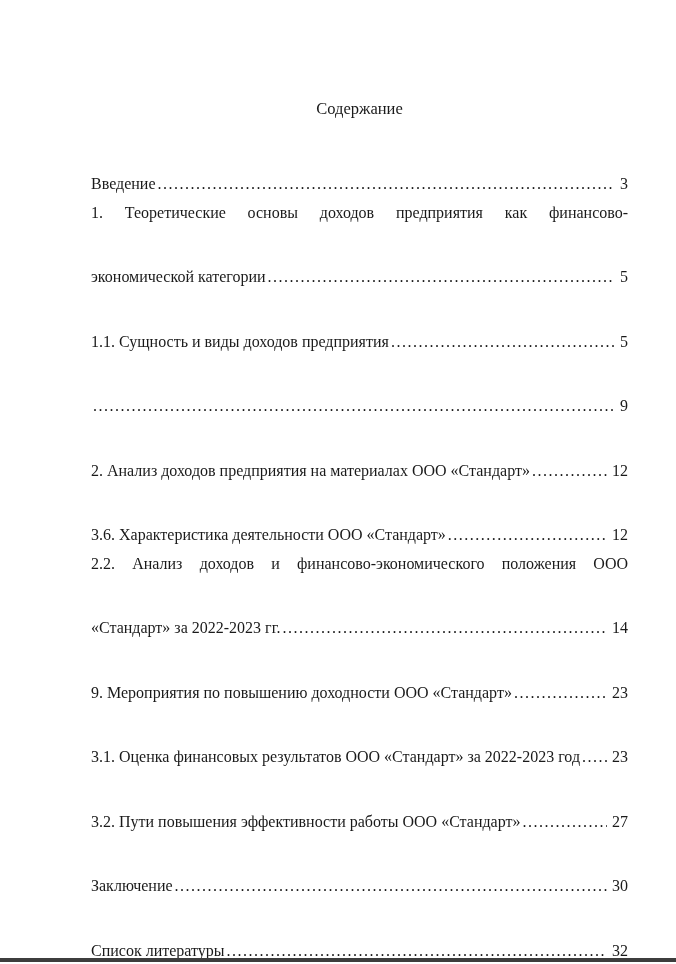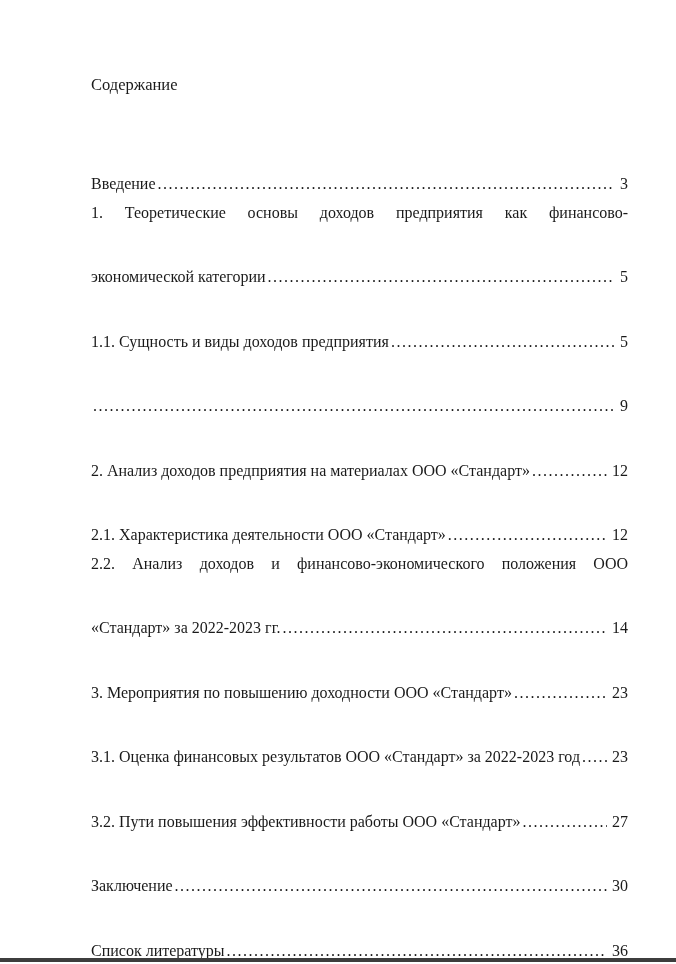--- a/index.html
+++ b/index.html
@@ -9,28 +9,28 @@
     height: 964px;
     background: #ffffff;
     overflow: hidden;
     font-family: "Liberation Serif", "DejaVu Serif", serif;
     font-size: 16px;
     line-height: 28.5px;
     color: #1a1a1a;
   }
   .toc-title {
     position: absolute;
-    top: 71px;
+    top: 95px;
     left: 91px;
     width: 537px;
     margin: 0;
     font-size: 16.5px;
     font-weight: 400;
     line-height: 28.5px;
-    text-align: left;
+    text-align: center;
   }
   .toc {
     position: absolute;
     top: 134px;
     left: 91px;
     width: 537px;
   }
   .toc-entry { margin: 0; }
   .toc-pre {
     text-align: justify;
@@ -102,36 +102,36 @@
       </div>
       <div class="toc-entry">
         <div class="toc-line">
           <span class="toc-text">2. Анализ доходов предприятия на материалах ООО «Стандарт»</span>
           <span class="toc-dots"></span>
           <span class="toc-page">12</span>
         </div>
       </div>
       <div class="toc-entry">
         <div class="toc-line">
-          <span class="toc-text">2.1. Характеристика деятельности ООО «Стандарт»</span>
+          <span class="toc-text">3.6. Характеристика деятельности ООО «Стандарт»</span>
           <span class="toc-dots"></span>
           <span class="toc-page">12</span>
         </div>
       </div>
       <div class="toc-entry">
         <div class="toc-pre">2.2. Анализ доходов и финансово-экономического положения ООО</div>
         <div class="toc-line">
           <span class="toc-text">«Стандарт» за 2022-2023 гг.</span>
           <span class="toc-dots"></span>
           <span class="toc-page">14</span>
         </div>
       </div>
       <div class="toc-entry">
         <div class="toc-line">
-          <span class="toc-text">3. Мероприятия по повышению доходности ООО «Стандарт»</span>
+          <span class="toc-text">9. Мероприятия по повышению доходности ООО «Стандарт»</span>
           <span class="toc-dots"></span>
           <span class="toc-page">23</span>
         </div>
       </div>
       <div class="toc-entry">
         <div class="toc-line">
           <span class="toc-text">3.1. Оценка финансовых результатов ООО «Стандарт» за 2022-2023 год</span>
           <span class="toc-dots"></span>
           <span class="toc-page">23</span>
         </div>
@@ -147,21 +147,21 @@
         <div class="toc-line">
           <span class="toc-text">Заключение</span>
           <span class="toc-dots"></span>
           <span class="toc-page">30</span>
         </div>
       </div>
       <div class="toc-entry">
         <div class="toc-line">
           <span class="toc-text">Список литературы</span>
           <span class="toc-dots"></span>
-          <span class="toc-page">36</span>
+          <span class="toc-page">32</span>
         </div>
       </div>
       <div class="toc-entry">
         <div class="toc-line">
           <span class="toc-text">Приложение</span>
           <span class="toc-dots"></span>
           <span class="toc-page">30</span>
         </div>
       </div>
     </div>

